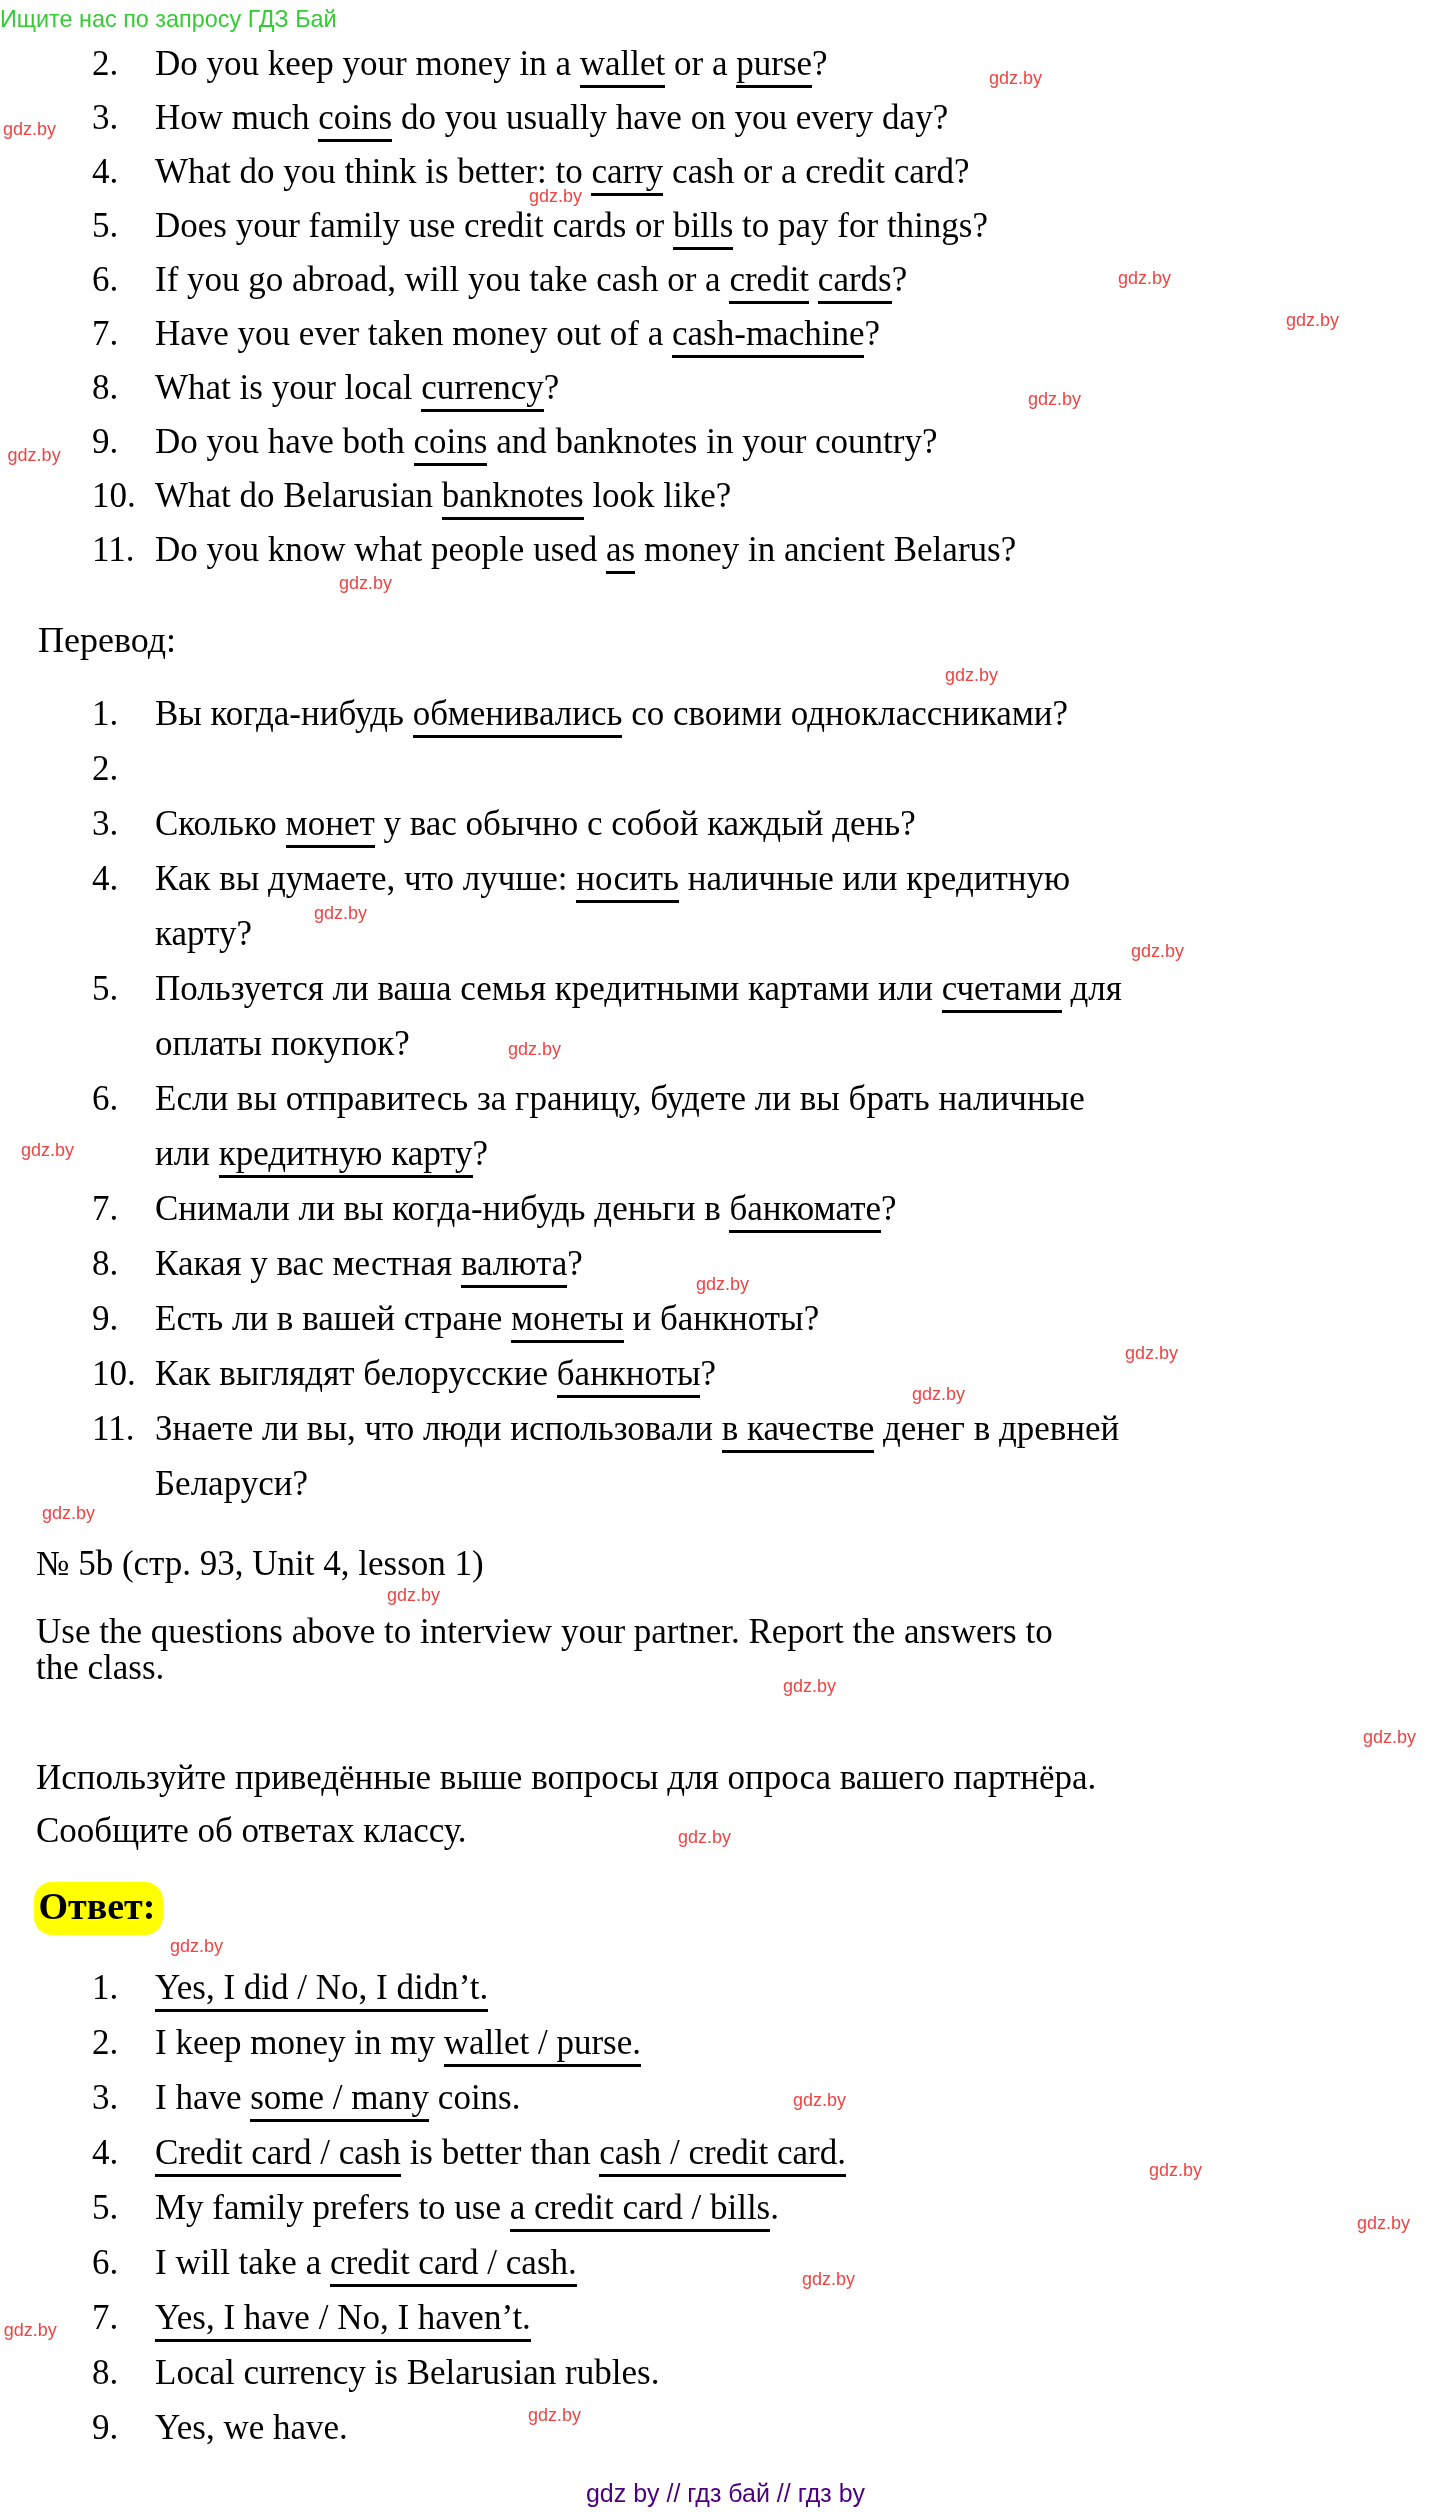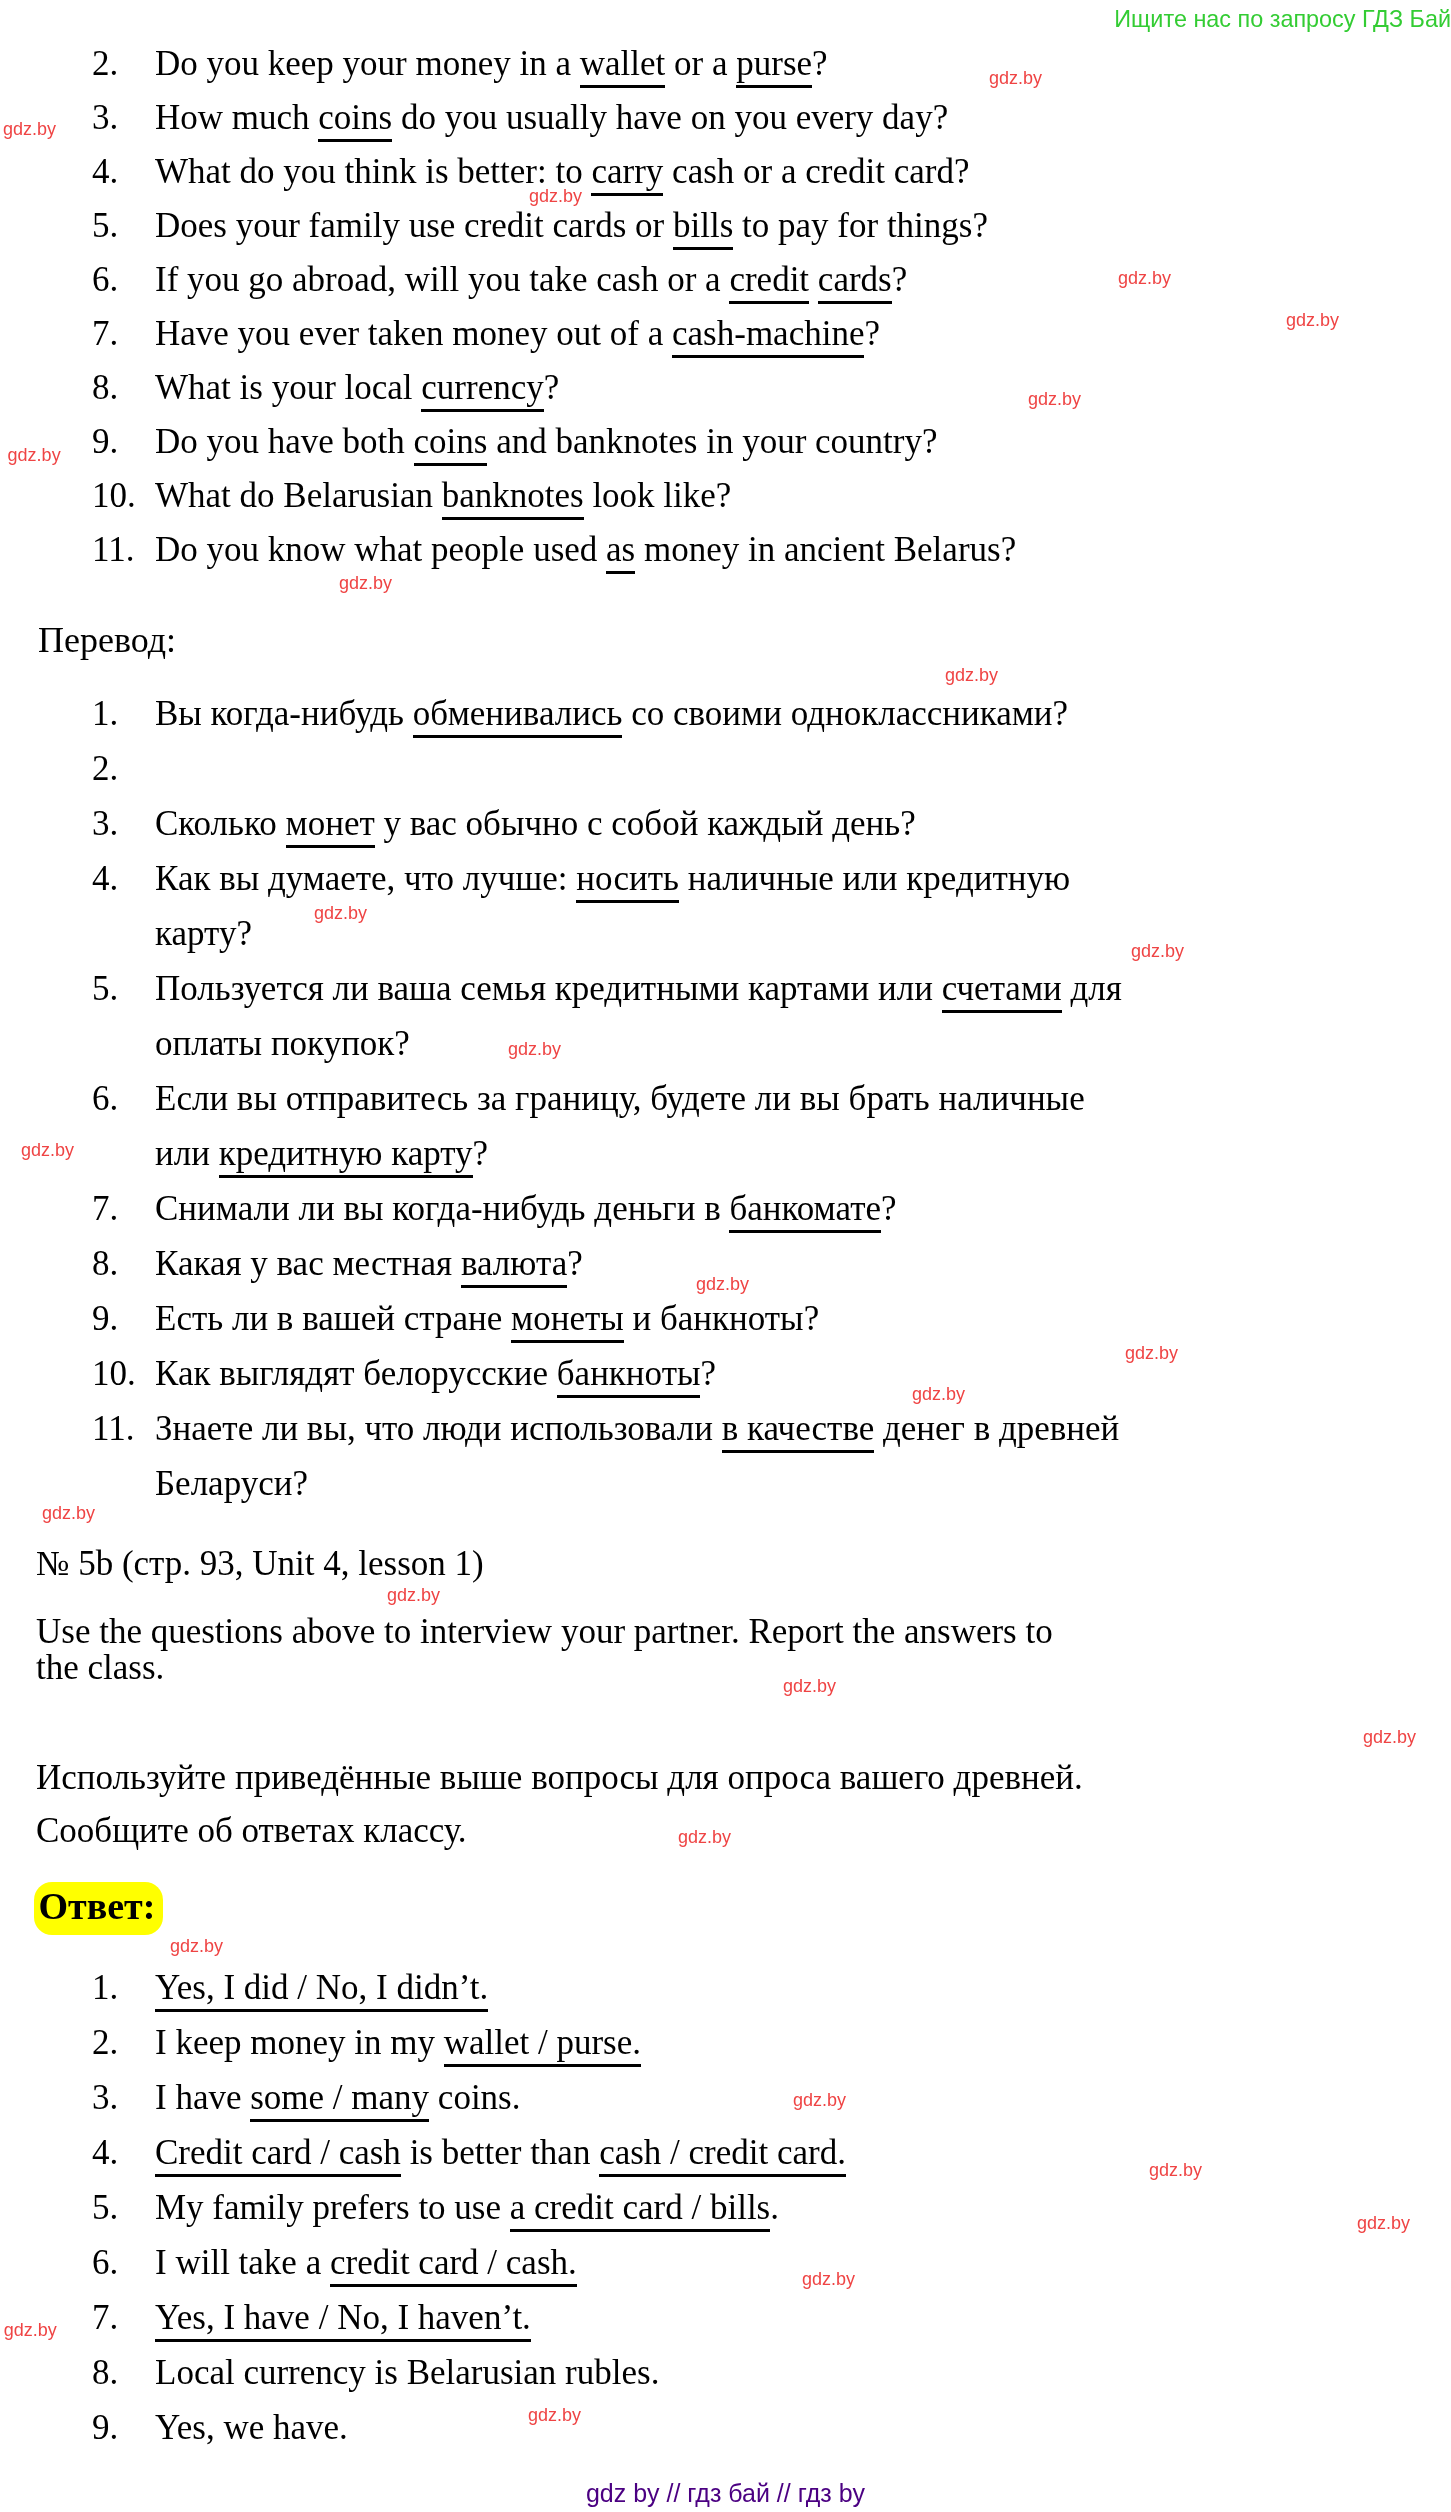--- a/index.html
+++ b/index.html
@@ -1,18 +1,18 @@
 <!DOCTYPE html>
 <html style="font-size:12px"><head>
 <meta charset="utf-8">
 <style>
   html,body{margin:0;padding:0;background:#ffffff;}
   .page{position:relative;width:1451px;height:2512px;background:#ffffff;overflow:hidden;
         font-family:"Liberation Serif", serif;color:#000;}
-  .banner{position:absolute;top:6px;left:0;width:100%;text-align:right;
+  .banner{position:absolute;top:6px;left:0;width:100%;text-align:left;
           font-family:"Liberation Sans", sans-serif;font-size:23.4px;color:#33cc33;}
   .qlist{position:absolute;left:92px;font-size:35px;}
   #english-list{top:37px;line-height:54px;}
   #russian-list{top:686px;line-height:55px;}
   #answers-list{top:1960px;line-height:55px;}
   .li{display:flex;}
   .num{width:63px;flex:0 0 63px;}
   .txt{white-space:pre-line;}
   .u{border-bottom:3px solid #000;padding-bottom:2.3px;text-align:center;}
   .heading{position:absolute;font-weight:normal;font-size:36px;line-height:1.2;}
@@ -127,21 +127,21 @@
         <div class="txt"><span>Знаете ли вы, что люди использовали </span><span class="u">в качестве</span><span> денег в древней
 Беларуси?</span></div>
       </div>
     </div>
 
   <div class="heading" id="task-heading">№ 5b (стр. 93, Unit 4, lesson 1)</div>
 
   <div class="para" id="instruction-en">Use the questions above to interview your partner. Report the answers to
 the class.</div>
 
-  <div class="para" id="instruction-ru">Используйте приведённые выше вопросы для опроса вашего древней.
+  <div class="para" id="instruction-ru">Используйте приведённые выше вопросы для опроса вашего партнёра.
 Сообщите об ответах классу.</div>
 
   <div id="answer-heading">Ответ:</div>
 
   <div class="qlist" id="answers-list">
       <div class="li">
         <div class="num">1.</div>
         <div class="txt"><span class="u">Yes, I did / No, I didn’t.</span></div>
       </div>
       <div class="li">

